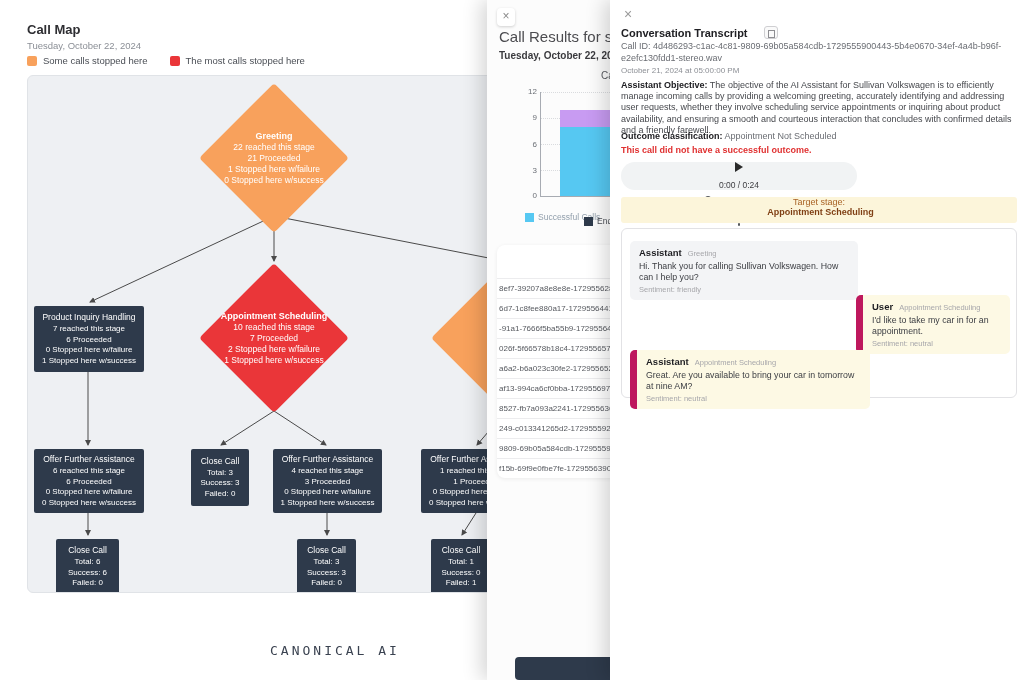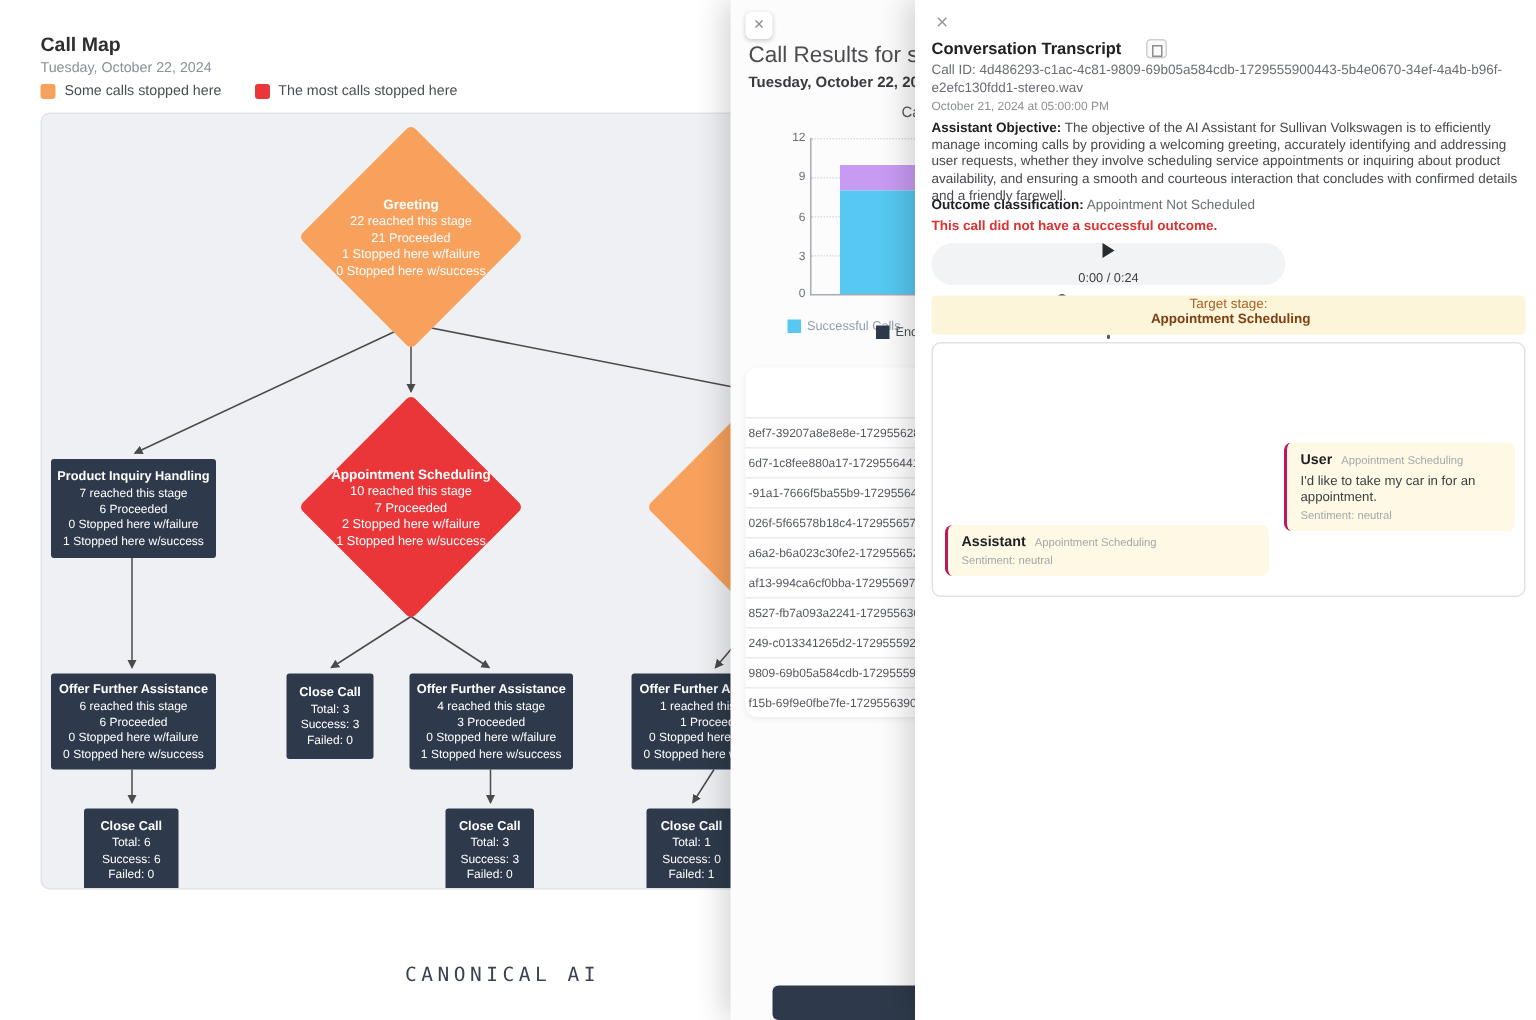--- a/index.html
+++ b/index.html
@@ -24,21 +24,21 @@
   .diamond { position:absolute; width:150px; height:150px; }
   .diamond .shape { position:absolute; left:22px; top:22px; width:106px; height:106px; transform:rotate(45deg); border-radius:4px; }
   .diamond.orange .shape { background:#F8A15C; }
   .diamond.red .shape { background:#EA3639; }
   .diamond .txt { position:absolute; inset:0; display:flex; flex-direction:column; align-items:center; justify-content:center; color:#fff; text-align:center; z-index:1; }
   .dt { font-size:9px; font-weight:bold; line-height:11px; }
   .dl { font-size:8.5px; line-height:11px; }
 
   .node { position:absolute; background:#2E3A4B; color:#fff; text-align:center; border-radius:2px;
     display:flex; flex-direction:column; justify-content:center; padding:3px 2px; }
-  .node .t { font-size:8.5px; font-weight:bold; line-height:11px; margin-bottom:1px; }
+  .node .t { font-size:8.5px; font-weight:normal; line-height:11px; margin-bottom:1px; }
   .node .l { font-size:8px; line-height:10.5px; }
 
   .partial-txt { position:absolute; left:427px; top:228px; width:57px; text-align:right; color:#fff; z-index:1; }
 
   .canonical { position:absolute; left:270px; top:643px; font-family:"DejaVu Sans Mono",monospace;
     font-size:13px; letter-spacing:3px; color:#3a4250; }
 
   
   .middle-panel { position:absolute; left:487px; top:0; width:400px; height:680px; background:#fcfcfc;
     box-shadow:-6px 0 18px rgba(0,0,0,.16); z-index:10; overflow:hidden; }
@@ -90,28 +90,28 @@
   .kebab i { width:2.5px; height:2.5px; border-radius:50%; background:#55585c; }
 
   .target-banner { position:absolute; left:11px; top:197px; width:396px; height:26px; background:#fcf5da;
     border-radius:3px; display:flex; align-items:center; padding:0 10px; font-size:9px; color:#a96325;flex-direction:column; }
   .target-banner b { color:#7f3f14; margin-left:3px; }
 
   .transcript { position:absolute; left:11px; top:228px; width:396px; height:170px;
     border:1px solid #e2e2e5; border-radius:6px; background:#fff; }
   .msg { position:absolute; border-radius:5px; padding:6px 9px; }
   .msg.gray { background:#f3f4f6; }
-  .msg.yellow { background:#fdf9e4; border-left:2px solid #be185d; }
+  .msg.yellow { background:#fdf9e4; border-left:7px solid #be185d; }
   .msg .hd { font-size:9.5px; font-weight:bold; color:#1e1e22; }
   .msg .stage { font-size:7.5px; color:#a7a7ab; font-weight:normal; margin-left:6px; }
   .msg .body { font-size:8.8px; color:#3b3d42; margin-top:3px; line-height:11px; }
   .msg .sent { font-size:7.5px; color:#a7a7ab; margin-top:2px; }
   .msg1 { left:8px; top:12px; width:228px; }
   .msg2 { left:234px; top:66px; width:154px; }
-  .msg3 { left:8px; top:121px; width:216px; }
+  .msg3 { left:8px; top:121px; width:240px; }
 </style>
 </head>
 <body>
 
 <div id="app">
 
   <div class="map-layer">
     <div class="map-title">Call Map</div>
     <div class="map-date">Tuesday, October 22, 2024</div>
     <div class="legend">
@@ -322,25 +322,31 @@
           <i></i>
         </span>
     </div>
 
     <div class="target-banner">
       <span>Target stage:</span>
       <b>Appointment Scheduling</b>
     </div>
 
     <div class="transcript">
+      <div class="msg gray msg1">
+        <div class="hd"><span>Assistant</span><span class="stage">Greeting</span></div>
+        <div class="body">Hi. Thank you for calling Sullivan Volkswagen. How can I help you?</div>
+        <div class="sent">Sentiment: friendly</div>
+      </div>
       <div class="msg yellow msg2">
         <div class="hd"><span>User</span><span class="stage">Appointment Scheduling</span></div>
         <div class="body">I'd like to take my car in for an appointment.</div>
         <div class="sent">Sentiment: neutral</div>
       </div>
       <div class="msg yellow msg3">
         <div class="hd"><span>Assistant</span><span class="stage">Appointment Scheduling</span></div>
+        <div class="body">Great. Are you available to bring your car in tomorrow at nine AM?</div>
         <div class="sent">Sentiment: neutral</div>
       </div>
     </div>
   </div>
 
 </div>
 
 </body></html>

